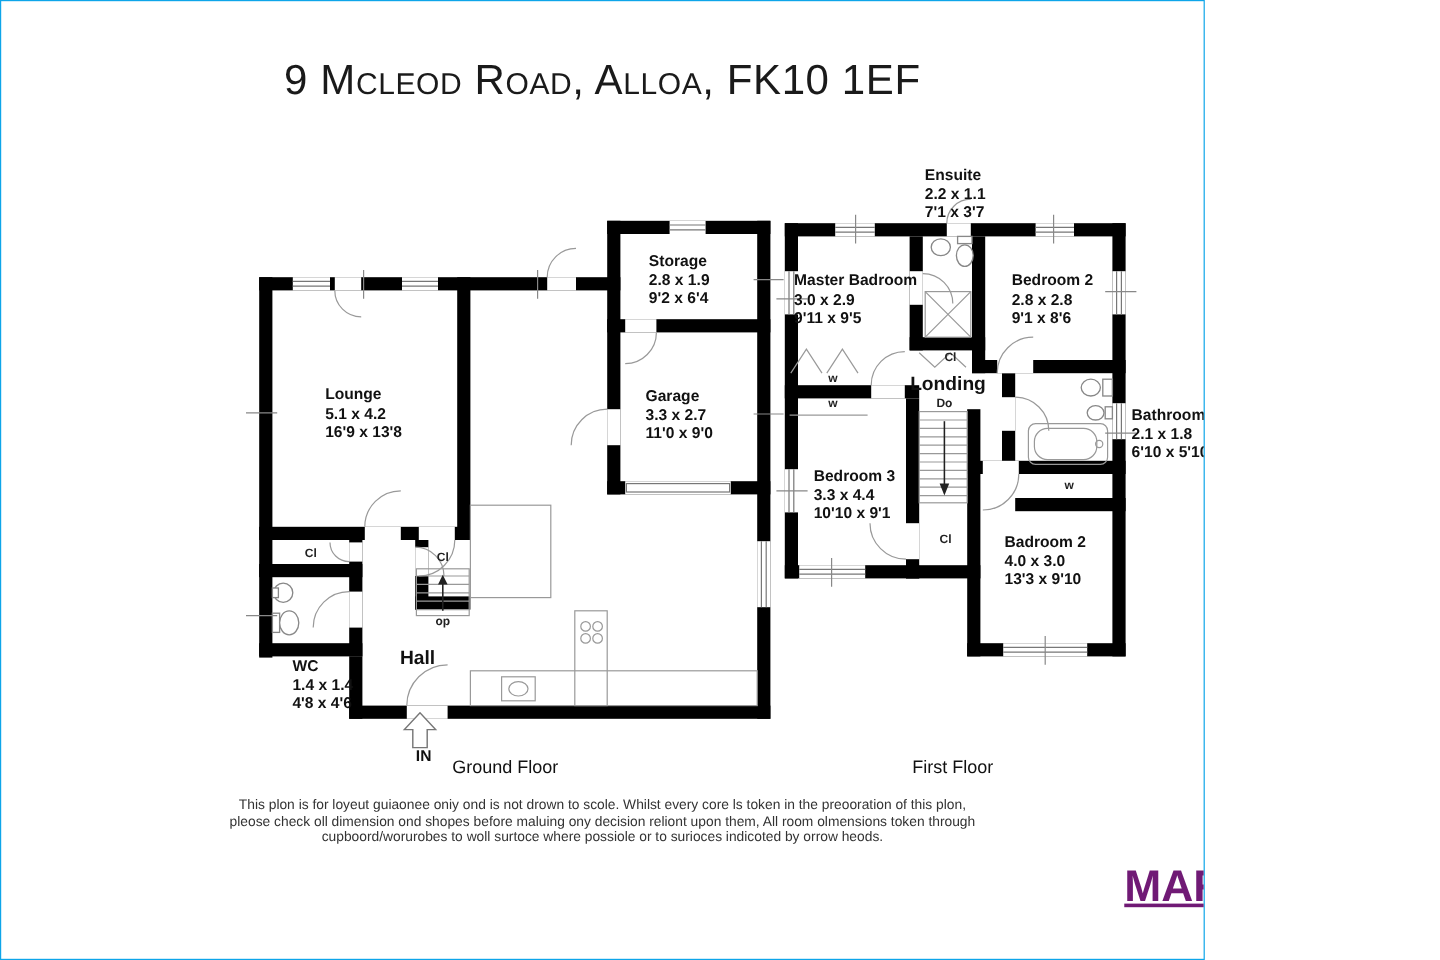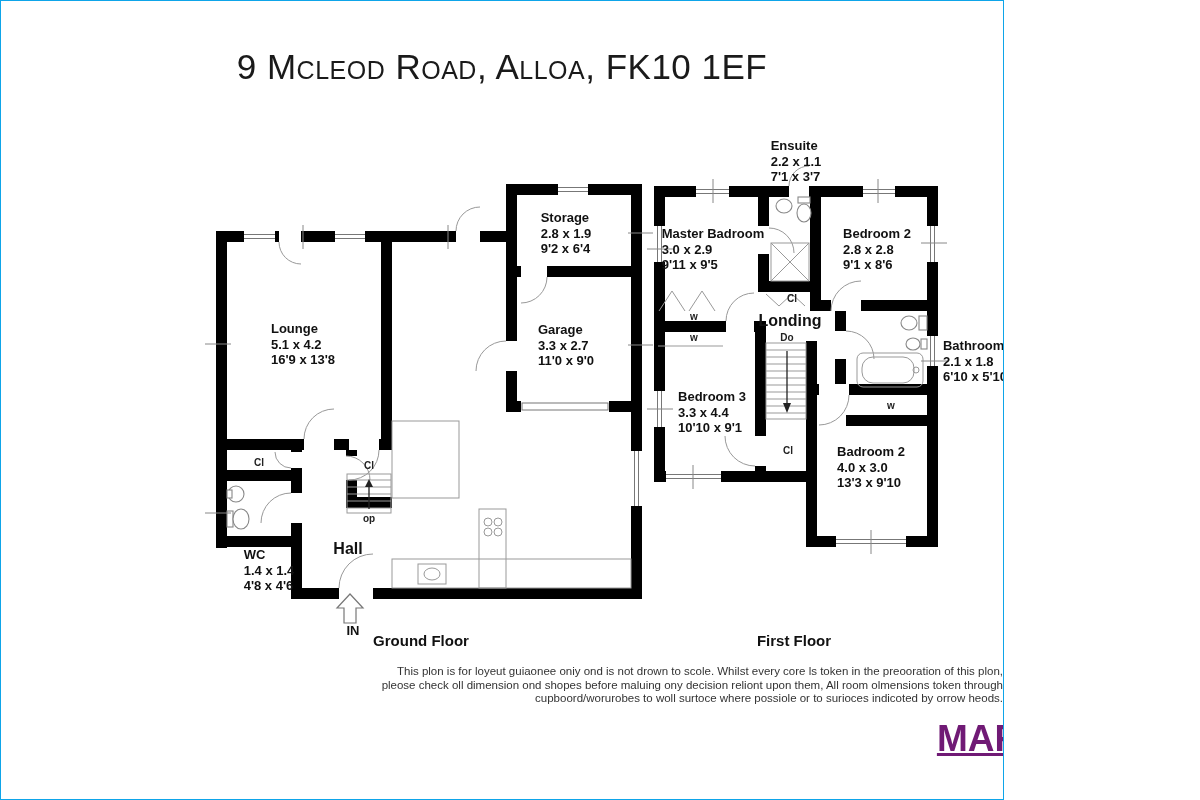--- a/index.html
+++ b/index.html
@@ -16,22 +16,22 @@
   .tread{stroke:#999;stroke-width:1;}
   .arrow{stroke:#222;stroke-width:1.3;fill:none;}
   .ahead{fill:#222;}
   .page-title{position:absolute;left:0;right:0;top:46px;text-align:center;
     font-variant:small-caps;font-size:35px;font-weight:500;color:#1a1a1a;letter-spacing:.5px;}
   .room-label{position:absolute;transform:translate(-50%,-50%);
     font-size:13px;font-weight:700;color:#111;line-height:15.5px;white-space:nowrap;}
   .mini{position:absolute;transform:translate(-50%,-50%);font-size:10px;font-weight:700;color:#222;white-space:nowrap;}
   .midi{position:absolute;transform:translate(-50%,-50%);font-size:16px;font-weight:700;color:#111;white-space:nowrap;}
   .in-label{position:absolute;transform:translate(-50%,-50%);font-size:13px;font-weight:700;color:#111;}
-  .floor-caption{position:absolute;transform:translate(-50%,-50%);font-size:15px;font-weight:700;color:#111;white-space:nowrap;}
-  .disclaimer{position:absolute;left:0;right:0;top:664px;text-align:right;color:#333;
+  .floor-caption{position:absolute;transform:translate(-50%,-50%);font-size:15px;font-weight:400;color:#111;white-space:nowrap;}
+  .disclaimer{position:absolute;left:0;right:0;top:664px;text-align:center;color:#333;
     font-size:11.5px;font-weight:500;line-height:13.5px;}
   .logo{position:absolute;left:930px;top:718px;width:232px;text-align:right;
     font-size:37px;font-weight:700;letter-spacing:0px;line-height:40px;}
   .logo .navy{color:#701a75;text-decoration:underline;}
   .logo .amp{color:#85b5da;}
 </style>
 </head>
 <body>
 
 <div class="canvas">

